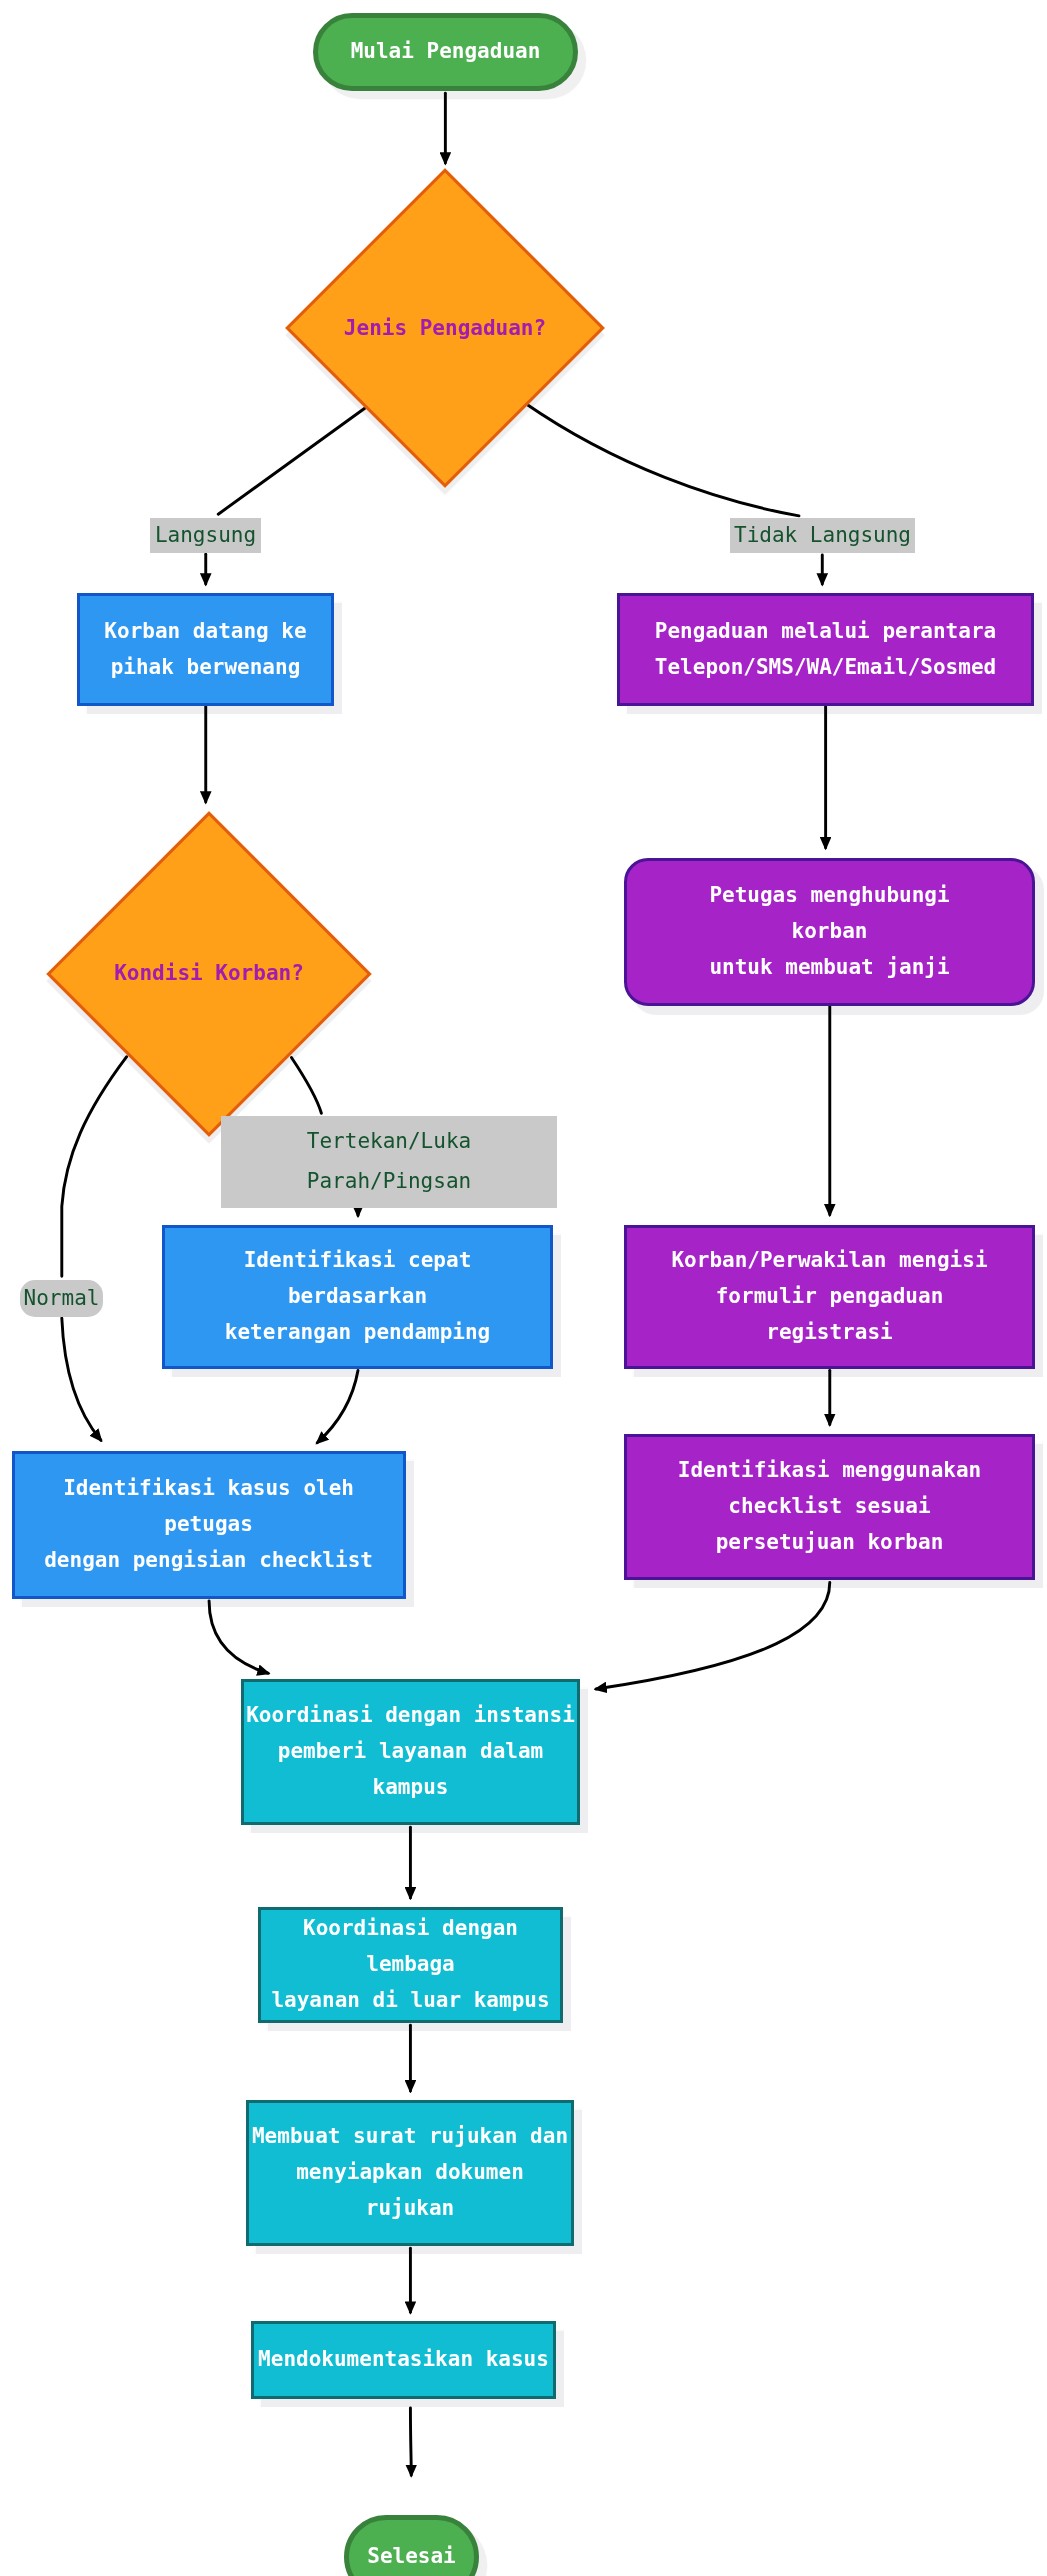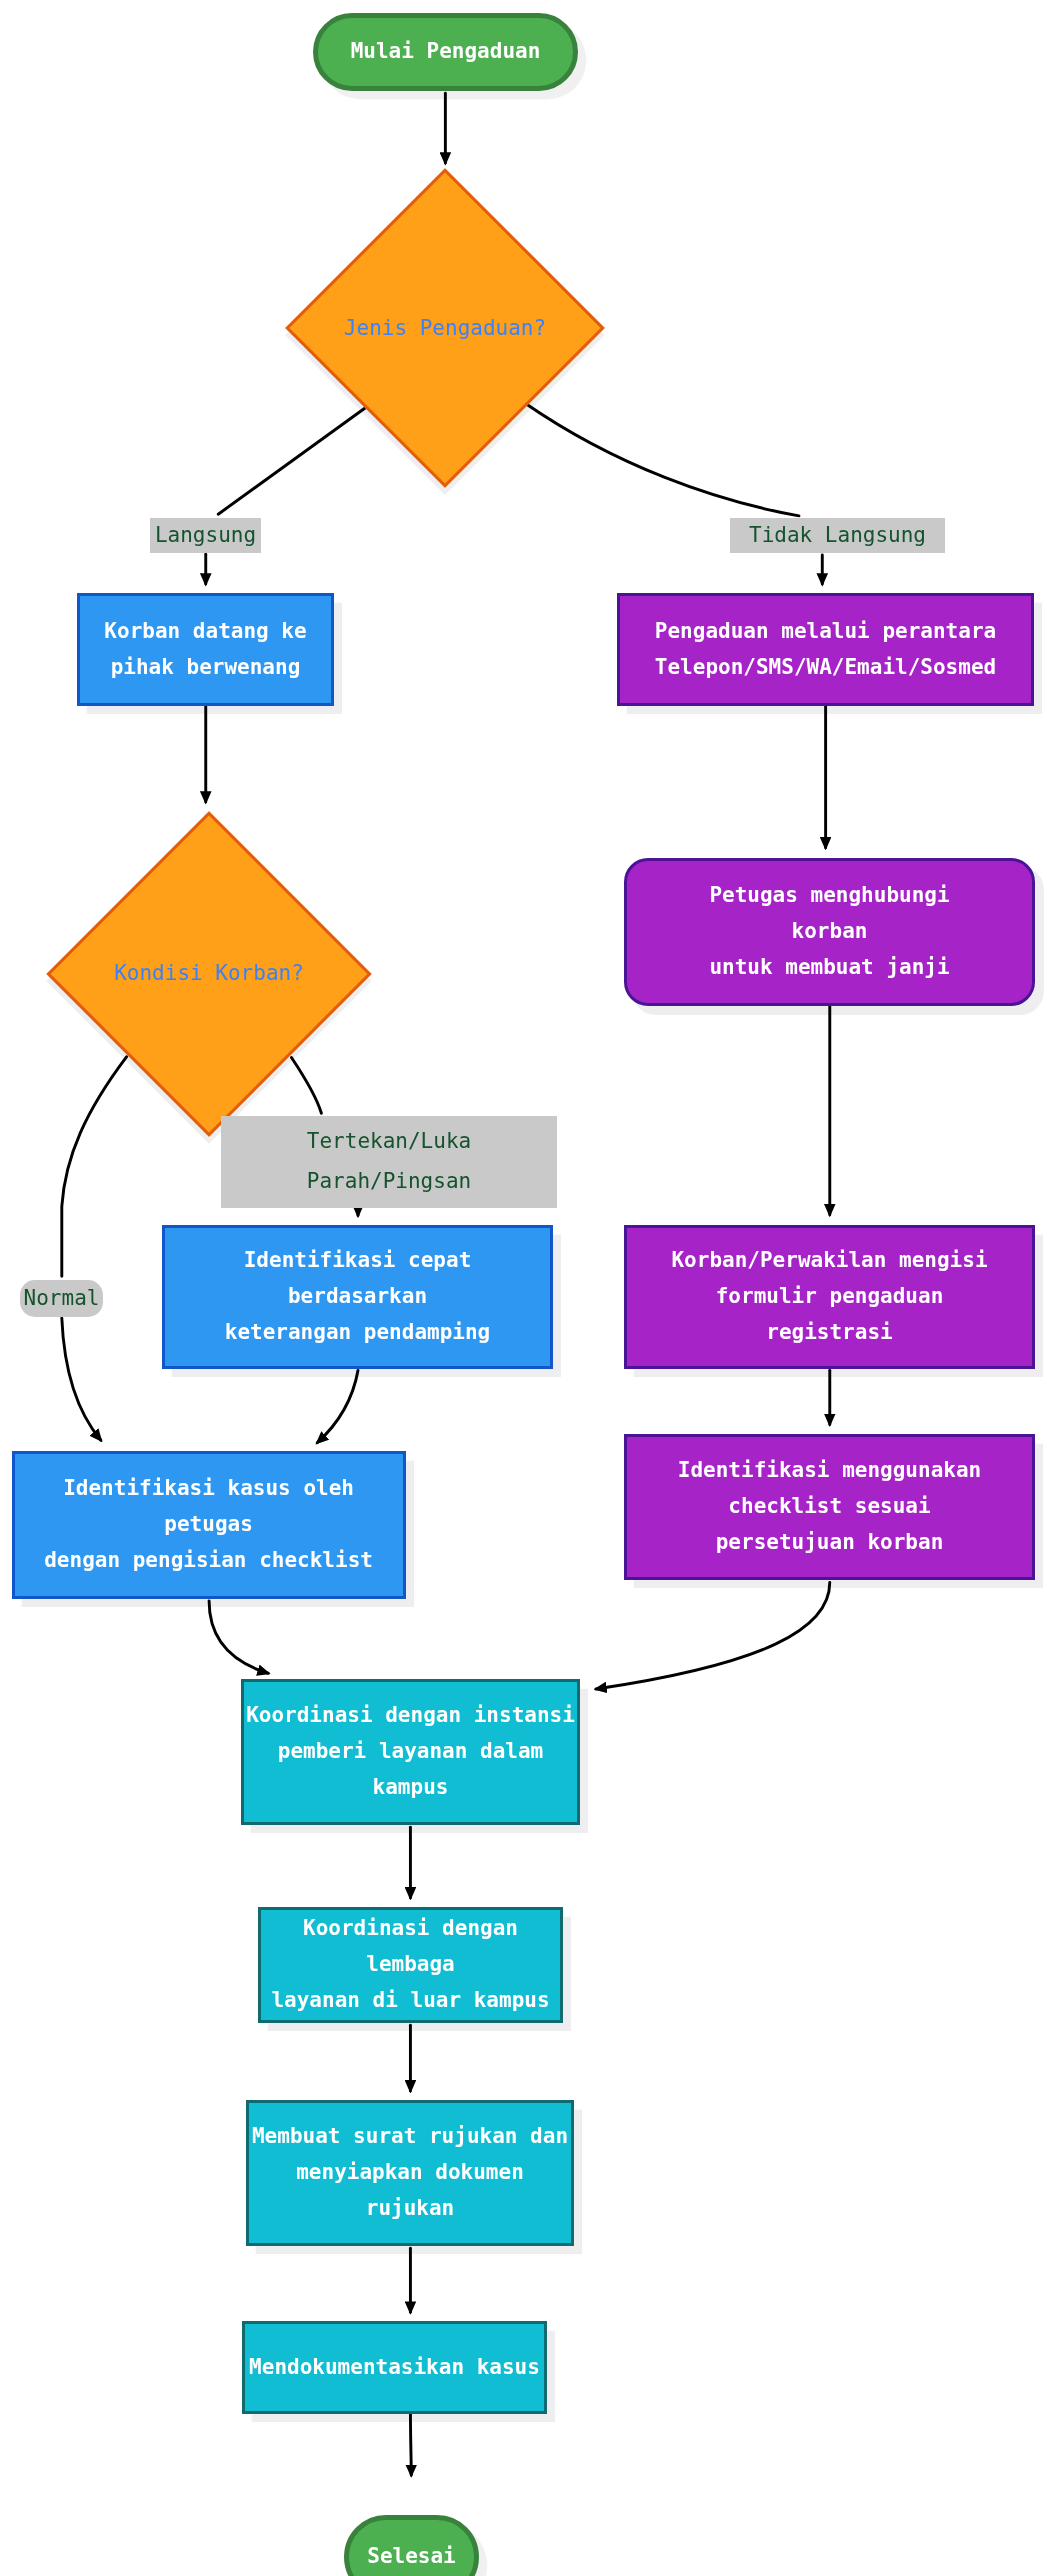--- a/index.html
+++ b/index.html
@@ -11,21 +11,21 @@
         white-space:pre-line;color:#ffffff;font-weight:600;font-size:21px;line-height:1.7;}
   .rect{border:3.3px solid;box-shadow:8.3px 8.3px 0.8px rgba(40,40,60,0.08);}
   .blue{background:#2e97f2;border-color:#1257c9;}
   .purple{background:#a623c8;border-color:#4a1496;}
   .cyan{background:#10bdd2;border-color:#0f6b6f;}
   .pill{background:#4caf50;border:5px solid #38823c;border-radius:42px;
         box-shadow:8.3px 8.3px 0.8px rgba(40,40,60,0.07);}
   .diamond{transform:rotate(45deg);background:#ffa018;border:3.3px solid #e25e0e;
            box-shadow:5px 5px 0.8px rgba(40,40,60,0.08);z-index:2;}
   .diamond-text{display:flex;align-items:center;justify-content:center;text-align:center;
-                color:#3b82f6;font-weight:400;font-size:21px;line-height:1.4;z-index:3;
+                color:#a21caf;font-weight:700;font-size:21px;line-height:1.4;z-index:3;
                 pointer-events:none;white-space:pre-line;}
   .edge-label{background:#c9c9c9;color:#14532d;font-weight:500;font-size:21px;line-height:1.9;
               display:flex;align-items:center;justify-content:center;text-align:center;
               white-space:pre-line;z-index:3;}
   .edge-path{stroke:#000000;stroke-width:3.5;fill:none;stroke-linecap:round;}
 </style>
 </head>
 <body>
 
 <div id="stage">
@@ -57,21 +57,21 @@
     <path class="edge-path" d="M493,2702 L493,2779" marker-end="url(#ah)"></path>
     <path class="edge-path" d="M493,2894 C493,2935 494,2952 494,2975" marker-end="url(#ah)"></path>
   </svg>
 
   <div class="node pill" style="left:313px;top:13.3px;width:265px;height:78px;">Mulai Pengaduan</div>
 
   <div class="diamond" style="left:332px;top:215px;width:226px;height:226px;"></div>
   <div class="diamond-text" style="left:285px;top:169px;width:320px;height:320px;">Jenis Pengaduan?</div>
 
   <div class="edge-label" style="left:150px;top:518px;width:111px;height:35px;">Langsung</div>
-  <div class="edge-label" style="left:730px;top:518px;width:215px;height:35px;">Tidak Langsung</div>
+  <div class="edge-label" style="left:730px;top:518px;width:185px;height:35px;">Tidak Langsung</div>
 
   <div class="node rect blue" style="left:77px;top:593px;width:257px;height:113px;">Korban datang ke
 pihak berwenang</div>
   <div class="node rect purple" style="left:617px;top:593px;width:417px;height:113px;">Pengaduan melalui perantara
 Telepon/SMS/WA/Email/Sosmed</div>
 
   <div class="diamond" style="left:94px;top:859px;width:230px;height:230px;"></div>
   <div class="diamond-text" style="left:47px;top:812px;width:324px;height:324px;">Kondisi Korban?</div>
 
   <div class="node rect purple" style="left:624px;top:858px;width:411px;height:148px;border-radius:24px;">Petugas menghubungi
@@ -97,18 +97,18 @@
 persetujuan korban</div>
 
   <div class="node rect cyan" style="left:241px;top:1679px;width:339px;height:146px;">Koordinasi dengan instansi
 pemberi layanan dalam
 kampus</div>
   <div class="node rect cyan" style="left:258px;top:1907px;width:305px;height:116px;">Koordinasi dengan lembaga
 layanan di luar kampus</div>
   <div class="node rect cyan" style="left:246px;top:2100px;width:328px;height:146px;">Membuat surat rujukan dan
 menyiapkan dokumen
 rujukan</div>
-  <div class="node rect cyan" style="left:242px;top:2321px;width:305px;height:93px;">Mendokumentasikan kasus</div>
+  <div class="node rect cyan" style="left:251px;top:2321px;width:305px;height:78px;">Mendokumentasikan kasus</div>
 
   <div class="node pill" style="left:344px;top:2485px;width:135px;height:84px;margin-top:30px;">Selesai</div>
 
 </div>
 
 
 </body></html>

